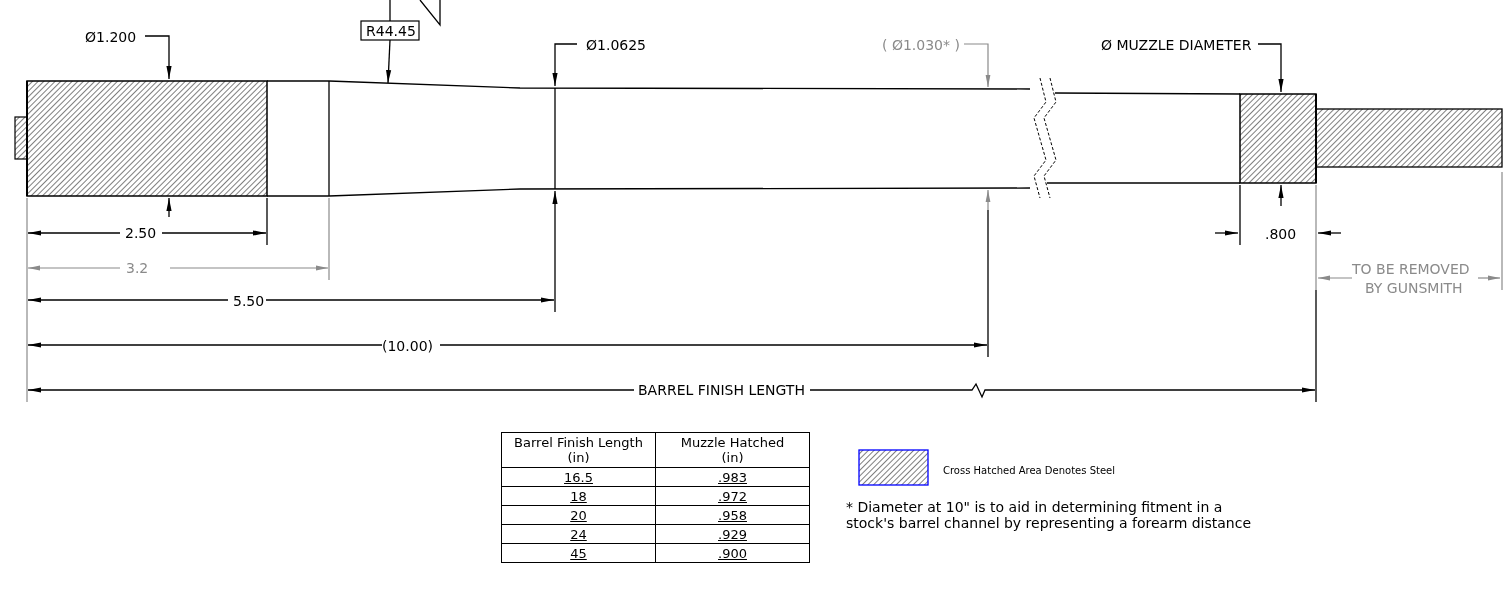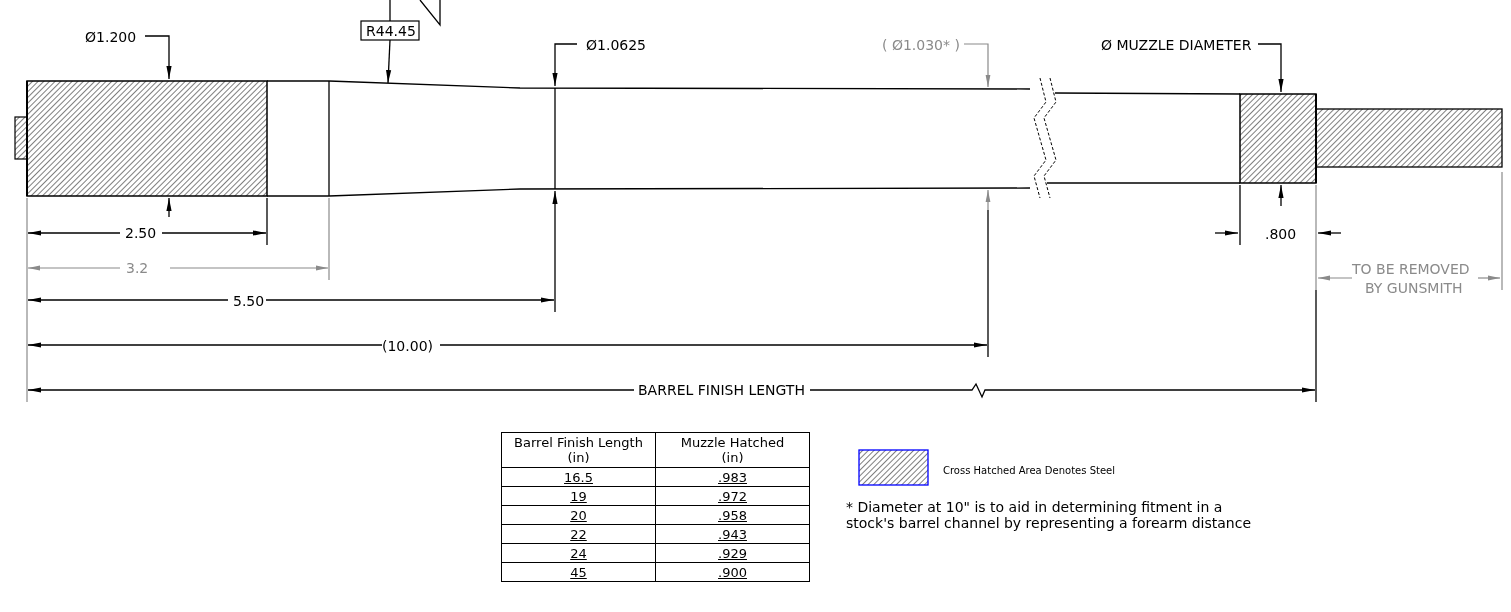--- a/index.html
+++ b/index.html
@@ -181,30 +181,26 @@
         <div>(in)</div>
       </th>
     </tr>
   </thead>
   <tbody>
     <tr>
         <td>16.5</td>
         <td>.983</td>
       </tr>
     <tr>
-        <td>19</td>
+        <td>18</td>
         <td>.972</td>
       </tr>
     <tr>
         <td>20</td>
         <td>.958</td>
-      </tr>
-    <tr>
-        <td>22</td>
-        <td>.943</td>
       </tr>
     <tr>
         <td>24</td>
         <td>.929</td>
       </tr>
     <tr>
         <td>45</td>
         <td>.900</td>
       </tr>
   </tbody>

